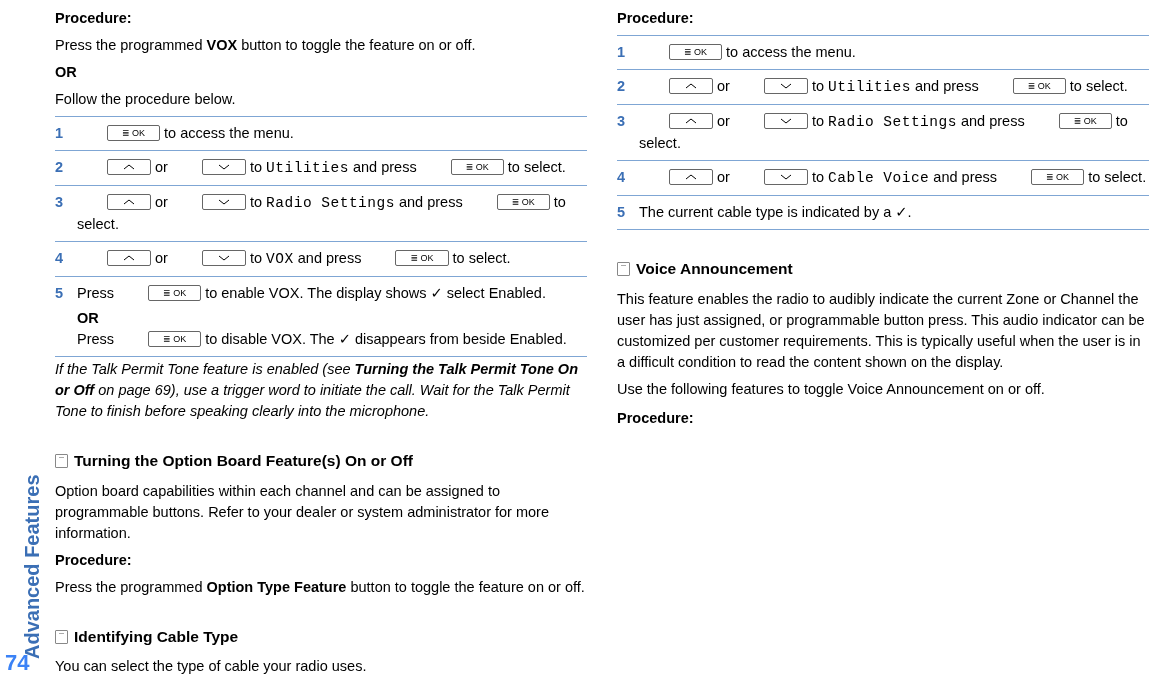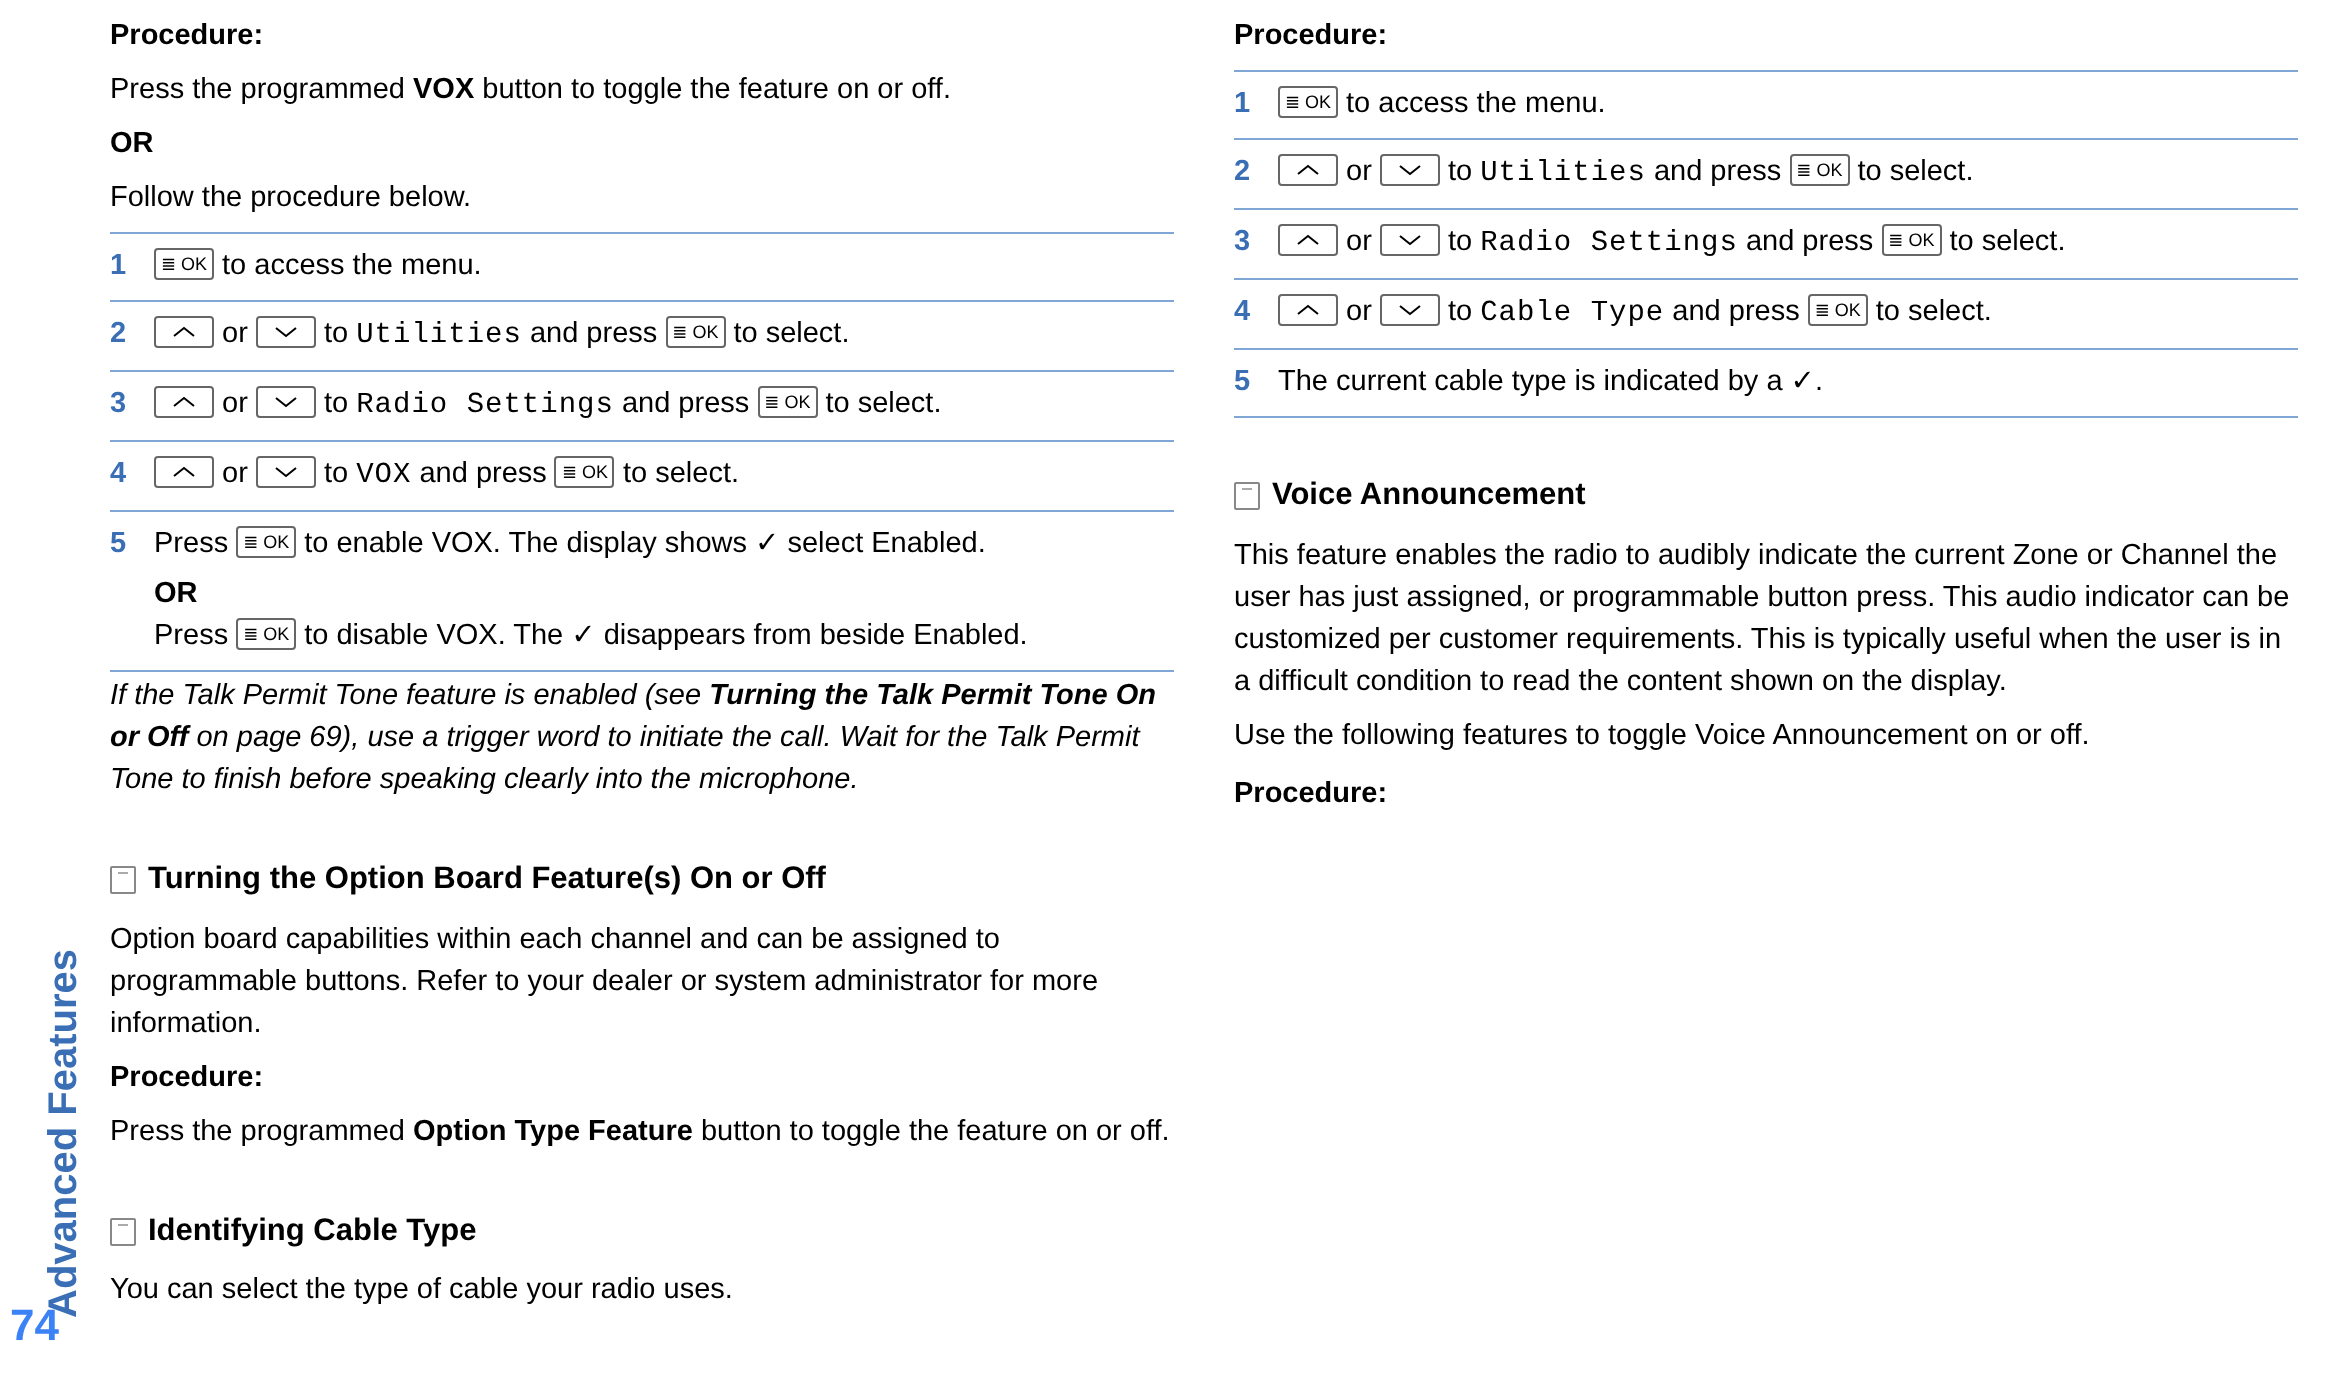--- a/index.html
+++ b/index.html
@@ -92,24 +92,25 @@
   .key {
     display: inline-flex;
     align-items: center;
     justify-content: center;
     min-width: 30px;
     height: 16px;
     border: 1px solid #666;
     border-radius: 2px;
     font-size: 9px;
     vertical-align: middle;
-    padding: 0 2px;
+    padding: 0 14px;
     background: #fff;
     position: relative;
     top: -1px;
+    margin-left: 30px;
   }
   .key svg { display: block; }
   .lcd { font-family: "Courier New", monospace; letter-spacing: 0.5px; }
   .italic { font-style: italic; }
   .para-block { margin-top: 2px; margin-bottom: 8px; }
   .sp { margin-top: 4px; }
 </style>
 </head>
 <body>
 
@@ -230,21 +231,21 @@
     <li>
       <span class="step-num">4</span>
       <span class="key">
           <svg width="14" height="8">
             <path d="M2 6 L7 2 L12 6" fill="none" stroke="#000" stroke-width="1"></path>
           </svg>
         </span><span> or </span><span class="key">
           <svg width="14" height="8">
             <path d="M2 2 L7 6 L12 2" fill="none" stroke="#000" stroke-width="1"></path>
           </svg>
-        </span><span> to </span><span class="lcd">Cable Type</span><span> and press </span><span class="key">≣ OK</span><span> to select.</span>
+        </span><span> to </span><span class="lcd">Cable Voice</span><span> and press </span><span class="key">≣ OK</span><span> to select.</span>
     </li>
     <li>
       <span class="step-num">5</span>
       <span>The current cable type is indicated by a ✓.</span>
     </li>
   </ol>
 
   <div class="section-head">
     <span class="book-icon"></span>
     <span>Voice Announcement</span>

